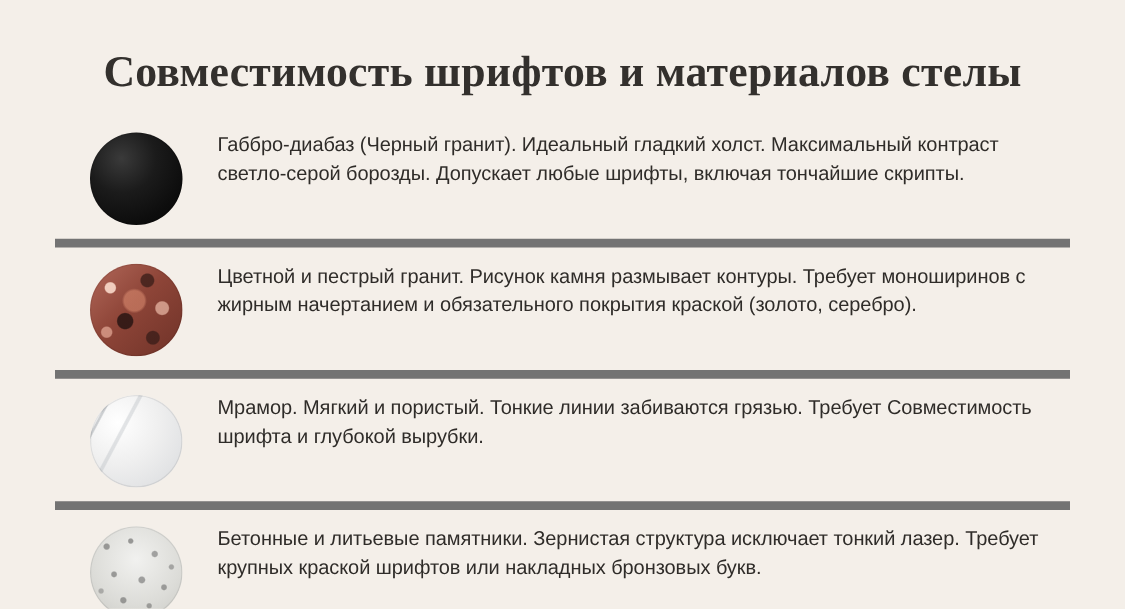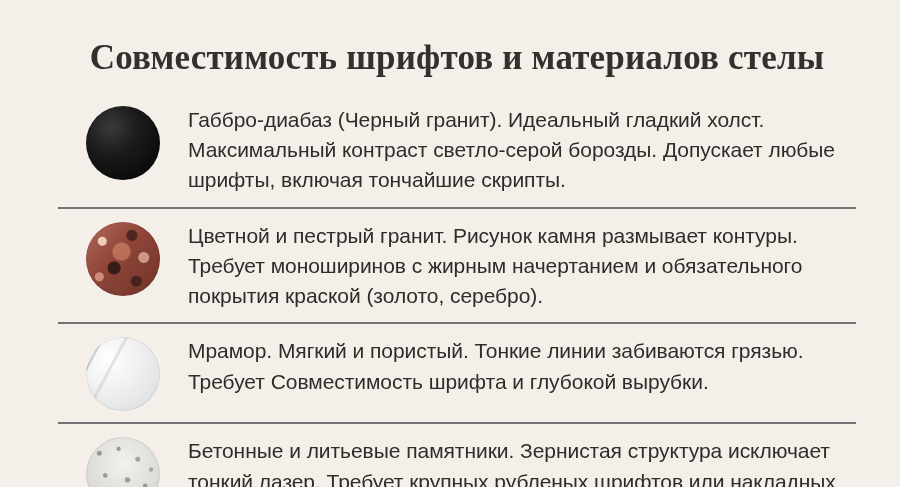--- a/index.html
+++ b/index.html
@@ -12,40 +12,40 @@
     background: #f4efe9;
     font-family: "Liberation Sans", sans-serif;
     overflow: hidden;
   }
   .page {
     position: relative;
     width: 900px;
     height: 487px;
     background: #f4efe9;
     box-sizing: border-box;
-    padding: 32px 44px 10px 58px;
+    padding: 32px 44px 10px 44px;
   }
   .title {
     font-family: "Liberation Serif", serif;
     font-size: 35px;
     color: #33302d;
     text-align: center;
     letter-spacing: 0.2px;
     margin: 6px 0 22px 0;
     white-space: nowrap;
   }
   .rows {
     display: flex;
     flex-direction: column;
   }
   .row {
     display: flex;
     align-items: flex-start;
     padding: 11px 0 11px 0;
-    border-top: 2px solid #737373;
+    border-top: 7px solid #737373;
   }
   .row:first-child {
     border-top: none;
     padding-top: 4px;
   }
   .swatch-wrap {
     width: 130px;
     flex: 0 0 130px;
     display: flex;
     justify-content: center;
@@ -91,21 +91,21 @@
       radial-gradient(circle at 56% 58%, rgba(85,85,85,0.5) 0 2.2px, transparent 3.2px),
       radial-gradient(circle at 80% 66%, rgba(70,70,70,0.45) 0 1.8px, transparent 2.8px),
       radial-gradient(circle at 36% 80%, rgba(80,80,80,0.5) 0 2px, transparent 3px),
       radial-gradient(circle at 64% 86%, rgba(60,60,60,0.4) 0 1.6px, transparent 2.6px),
       radial-gradient(circle at 12% 70%, rgba(95,95,95,0.4) 0 1.6px, transparent 2.6px),
       radial-gradient(circle at 88% 44%, rgba(75,75,75,0.4) 0 1.6px, transparent 2.6px),
       radial-gradient(circle at 50% 36%, #f1f1ef 0%, #dcdcd8 60%, #c9c9c4 100%);
   }
   .desc {
     flex: 1 1 auto;
-    font-size: 21px;
+    font-size: 16px;
     line-height: 1.44;
     color: #2f2c29;
     padding-right: 20px;
     padding-top: 1px;
     letter-spacing: -0.05px;
   }
 </style>
 </head>
 <body>
 
@@ -133,17 +133,17 @@
       <div class="swatch-wrap">
         <div class="swatch sw-marble"></div>
       </div>
       <div class="desc">Мрамор. Мягкий и пористый. Тонкие линии забиваются грязью. Требует Совместимость шрифта и глубокой вырубки.</div>
     </div>
 
     <div class="row">
       <div class="swatch-wrap">
         <div class="swatch sw-concrete"></div>
       </div>
-      <div class="desc">Бетонные и литьевые памятники. Зернистая структура исключает тонкий лазер. Требует крупных рубленых шрифтов или накладных контраст букв.</div>
+      <div class="desc">Бетонные и литьевые памятники. Зернистая структура исключает тонкий лазер. Требует крупных краской шрифтов или накладных бронзовых букв.</div>
     </div>
 
   </div>
 </div>
 
 </body></html>

